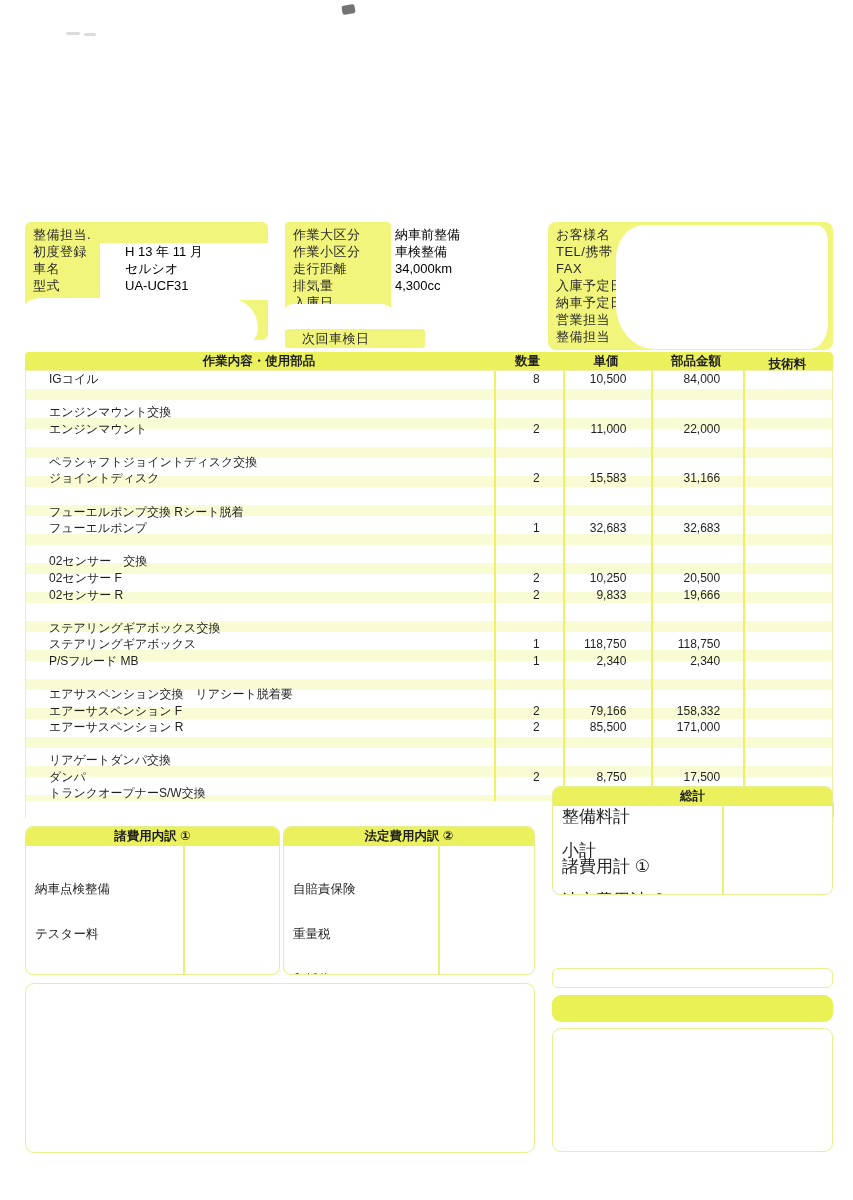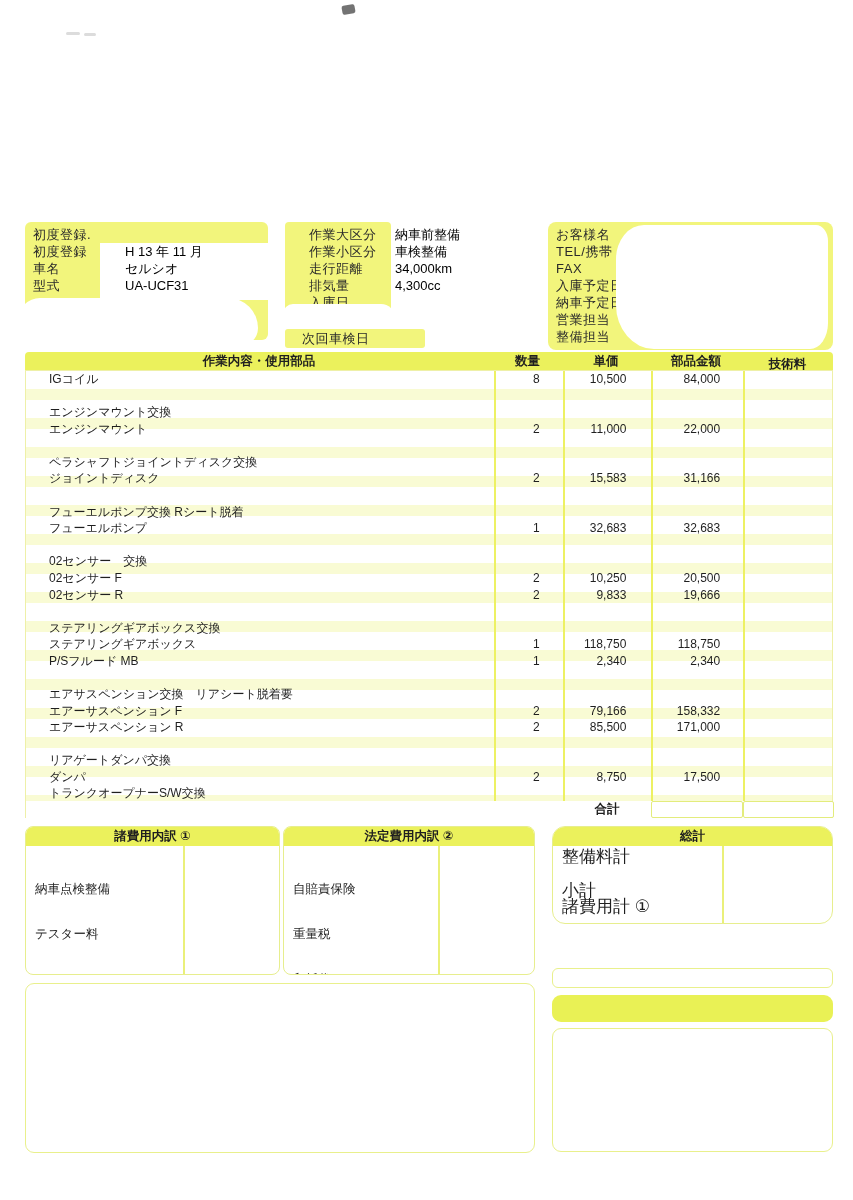--- a/index.html
+++ b/index.html
@@ -23,21 +23,21 @@
   .info-row .lbl{width:80px;padding-left:8px;}
 
   
   #vehicle-block{left:25px;top:222px;width:243px;height:118px;}
   #vehicle-rows{left:25px;top:226px;width:243px;}
   #vehicle-values{left:125px;top:243px;}
   #vehicle-values .val{display:block;height:17px;}
 
   
   #work-label-col{left:285px;top:222px;width:106px;height:93px;border-radius:4px;}
-  #work-rows{left:301px;top:226px;width:88px;}
+  #work-rows{left:285px;top:226px;width:88px;}
   #work-values{left:395px;top:226px;}
   #work-values .val{display:block;height:17px;}
   #next-inspection-box{left:285px;top:329px;width:140px;height:19px;background:#f2f57c;border-radius:3px;}
   #next-inspection-box .lbl{padding-left:17px;line-height:19px;}
 
   
   #customer-block{left:548px;top:222px;width:285px;height:128px;border-radius:8px;}
   #customer-rows{left:548px;top:226px;width:160px;}
 
   
@@ -69,21 +69,21 @@
   
   .fee-box{background:#ffffff;border:1.5px solid #e7ee8e;border-radius:8px;box-sizing:border-box;overflow:hidden;}
   .fee-head{height:19px;background:#ebf15c;font-weight:bold;font-size:12.5px;line-height:19px;text-align:center;}
   .fee-items{padding:7px 0 0 9px;}
   .fee-items div{font-size:12.5px;line-height:17px;margin-top:28px;}
   .vdiv{position:absolute;top:19px;bottom:0;width:1.5px;background:#eaf07a;}
 
   #misc-box{left:25px;top:826px;width:255px;height:149px;}
   #legal-box{left:283px;top:826px;width:252px;height:149px;}
 
-  #grand-box{left:552px;top:826px;width:281px;height:98px;border-radius:13px;}
+  #grand-box{left:552px;top:786px;width:281px;height:109px;}
   #grand-rows{padding-top:3px;}
   .grow{height:16.8px;line-height:16.8px;font-size:17px;padding-left:9px;}
   #grand-hline{position:absolute;left:0;top:119px;width:281px;height:1.5px;background:#eaf07a;}
 
   #strip-box{left:552px;top:968px;width:281px;height:20px;background:#fff;border:1.5px solid #e9f08c;border-radius:6px;box-sizing:border-box;}
   #yellow-bar{left:552px;top:995px;width:281px;height:27px;background:#e9f155;border-radius:9px;}
   #notes-box-right{left:552px;top:1028px;width:281px;height:124px;background:#fff;border:1.5px solid #e9f08c;border-radius:9px;box-sizing:border-box;}
   #notes-box-left{left:25px;top:983px;width:510px;height:170px;background:#fff;border:1.5px solid #e9f08c;border-radius:9px;box-sizing:border-box;}
 </style>
 </head>
@@ -92,21 +92,21 @@
 <div id="page">
 
   <div class="abs pencil" style="left:66px;top:32px;width:14px;height:3px;"></div>
   <div class="abs pencil" style="left:84px;top:33px;width:12px;height:3px;"></div>
   <div class="abs inkmark" style="left:342px;top:5px;width:13px;height:9px;"></div>
 
   <div class="abs yellow-block" id="vehicle-block"></div>
   <div class="abs value-panel" style="left:100px;top:243px;width:168px;height:57px;"></div>
   <div class="abs" id="vehicle-rows">
     <div class="info-row">
-        <span class="lbl">初度登録.</span>
+        <span class="lbl">整備担当.</span>
       </div>
       <div class="info-row">
         <span class="lbl">初度登録</span>
       </div>
       <div class="info-row">
         <span class="lbl">車名</span>
       </div>
       <div class="info-row">
         <span class="lbl">型式</span>
       </div>

